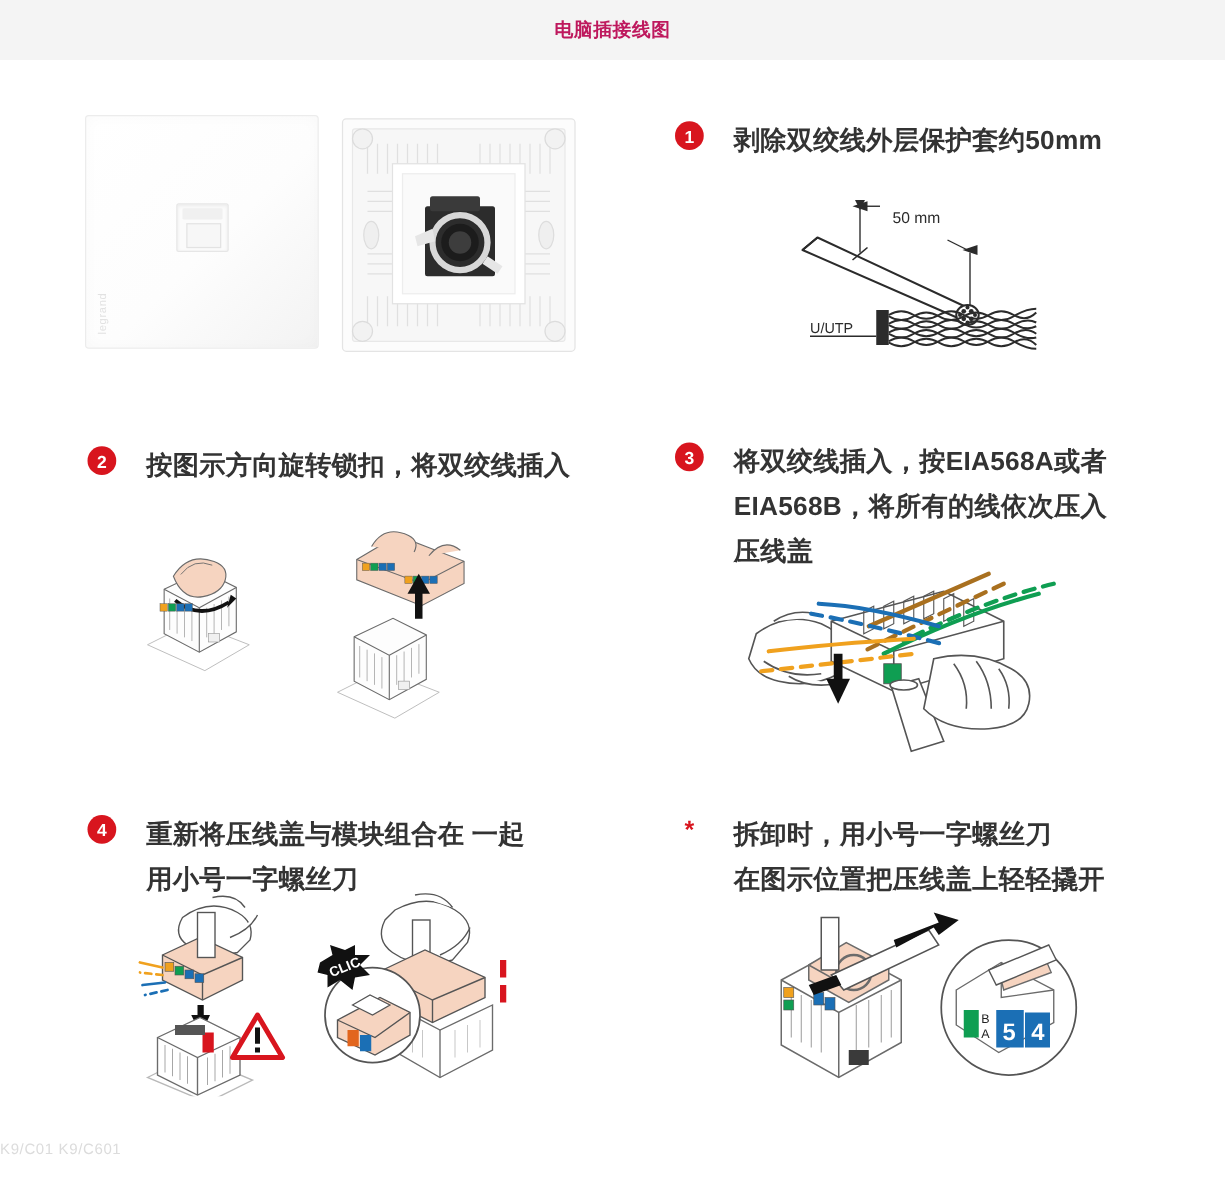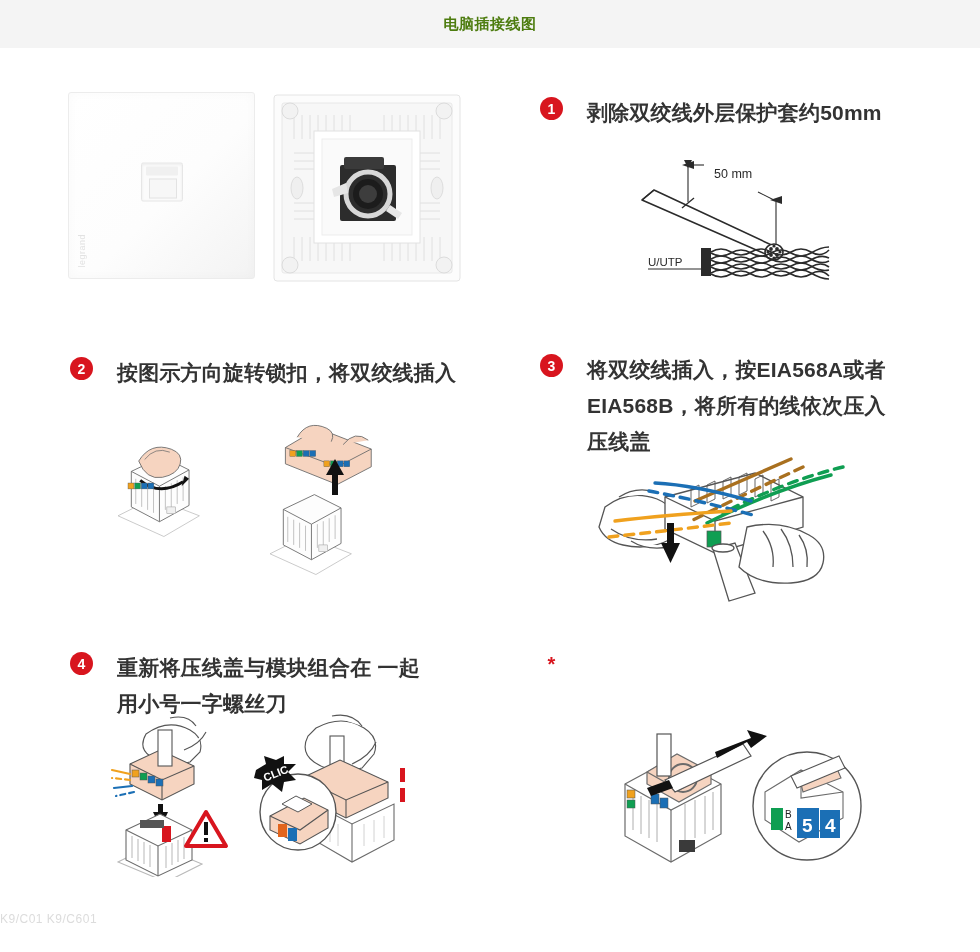--- a/index.html
+++ b/index.html
@@ -27,21 +27,21 @@
     left: 0; top: 0;
     width: 980px; height: 48px;
     background: #f4f4f4;
     display: flex;
     align-items: center;
     justify-content: center;
   }
   .header-title {
     font-size: 15px;
     font-weight: bold;
-    color: #4d7c0f;
+    color: #be185d;
     letter-spacing: 0.5px;
   }
   
   .step {
     position: absolute;
   }
   .step-head {
     display: flex;
     align-items: flex-start;
   }
@@ -552,20 +552,22 @@
           <path d="M 2 14 L 12 8 L 10 0 L 22 4 L 30 0 L 30 8 L 42 8 L 34 16 L 42 24 L 30 26 L 28 36 L 18 28 L 8 34 L 8 24 L 0 22 Z" fill="#111111"></path>
           <text x="9" y="22" font-family="Liberation Sans, sans-serif" font-size="11" font-weight="bold" fill="#ffffff" transform="rotate(-22 20 18)">CLIC</text>
         </g>
       </g>
     </svg>
   </div>
 
   <div class="step" style="left:540px; top:650px;">
     <div class="step-head">
       <div class="badge asterisk">*</div>
+      <div class="step-text">拆卸时，用小号一字螺丝刀
+在图示位置把压线盖上轻轻撬开</div>
     </div>
   </div>
   <div class="art" style="left:595px; top:722px;">
     <svg width="290" height="160" viewBox="0 0 290 160">
 
       <g fill="#ffffff" stroke="#6b6b6b" stroke-width="1.2">
         <path d="M 30 62 L 78 36 L 126 62 L 126 112 L 76 140 L 30 114 Z"></path>
         <path d="M 30 62 L 76 88 L 126 62" fill="none"></path>
         <path d="M 76 88 L 76 140" fill="none"></path>
       </g>

